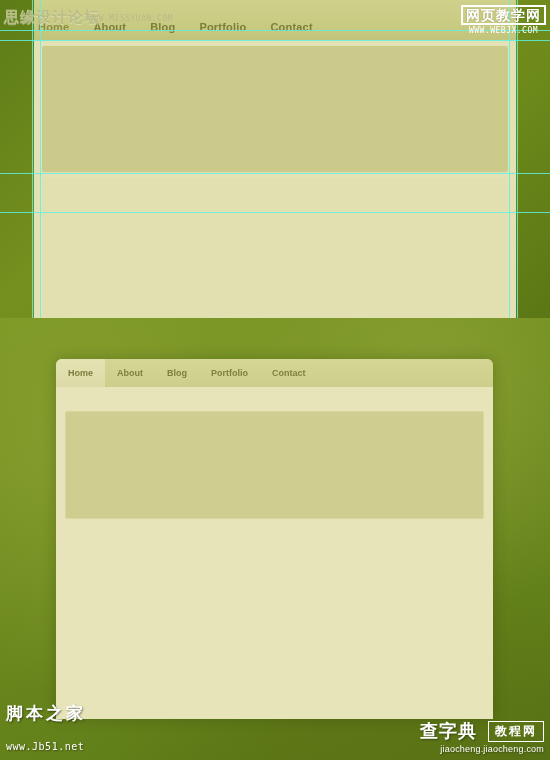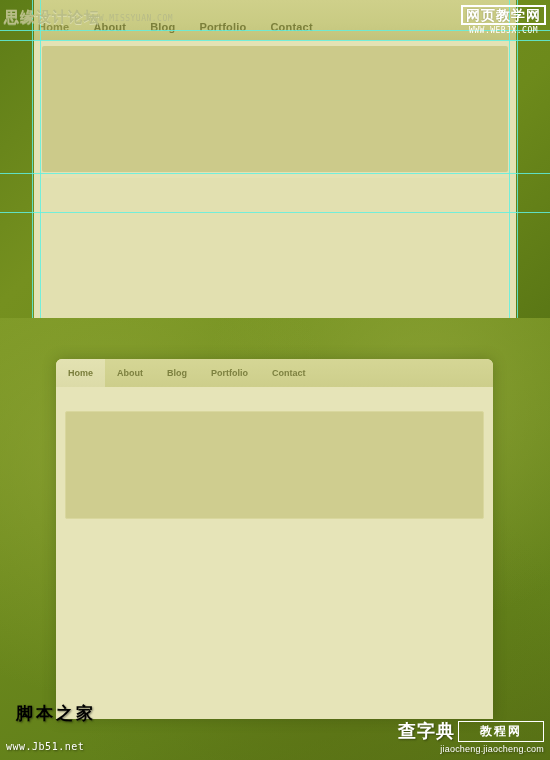--- a/index.html
+++ b/index.html
@@ -131,38 +131,37 @@
     text-shadow: 0 0 2px rgba(0,0,0,.25);
     border: 2px solid #ffffff; padding: 0 3px;
     display: inline-block; line-height: 16px;
   }
   #wm-tr .url {
     font-size: 8px; color: #ffffff; letter-spacing: .5px; margin-top: 1px;
     font-family: "DejaVu Sans Mono", monospace;
   }
   #wm-bl { left: 6px; bottom: 8px; }
   #wm-bl .cn {
-    font-size: 17px; font-weight: bold; color: #000000; letter-spacing: 3px;
+    font-size: 17px; font-weight: bold; color: #ffffff; letter-spacing: 3px;
     text-shadow: 1px 1px 2px rgba(0,0,0,.45);
-    margin-left: 10px;
   }
   #wm-bl .url {
     font-size: 10px; color: #ffffff; letter-spacing: .5px; margin-top: 16px;
     font-family: "DejaVu Sans Mono", monospace;
     text-shadow: 1px 1px 2px rgba(0,0,0,.45);
   }
   #wm-br { right: 6px; bottom: 6px; text-align: right; }
-  #wm-br .row { display: flex; align-items: center; justify-content: flex-end; gap: 3px; }
+  #wm-br .row { display: flex; align-items: center; justify-content: flex-end; gap: 11px; }
   #wm-br .cn1 {
     font-size: 18px; font-weight: bold; color: #ffffff; letter-spacing: 1px;
     text-shadow: 1px 1px 2px rgba(0,0,0,.4);
   }
   #wm-br .box {
     font-size: 12px; color: #ffffff; font-weight: bold;
-    border: 1px solid #ffffff; padding: 1px 21px; letter-spacing: 2px;
+    border: 1px solid #ffffff; padding: 1px 6px; letter-spacing: 2px;
   }
   #wm-br .url {
     font-size: 9px; color: #ffffff; margin-top: 1px; letter-spacing: .2px;
     text-shadow: 1px 1px 2px rgba(0,0,0,.4);
   }
 </style>
 </head>
 <body>
 
 <div id="root">

